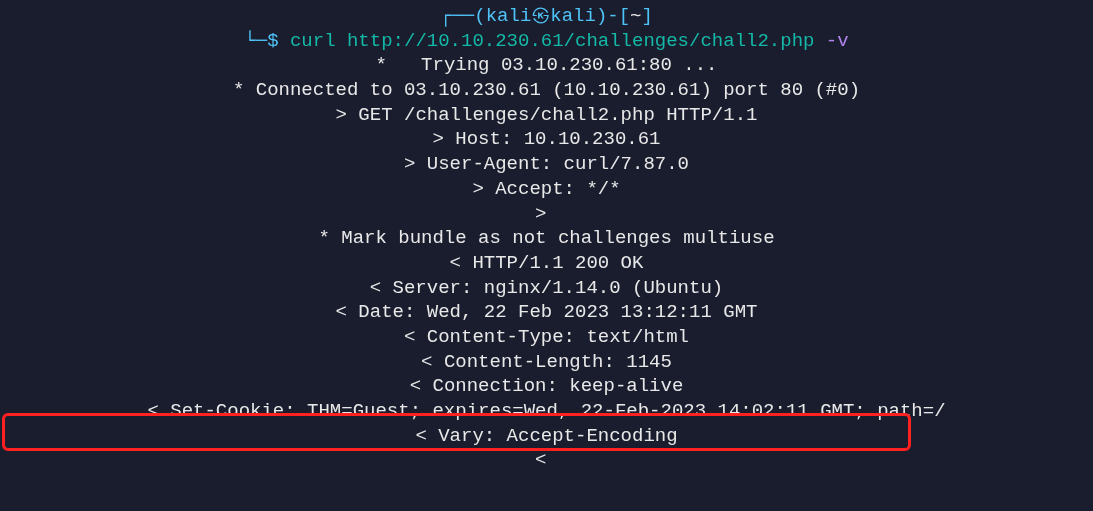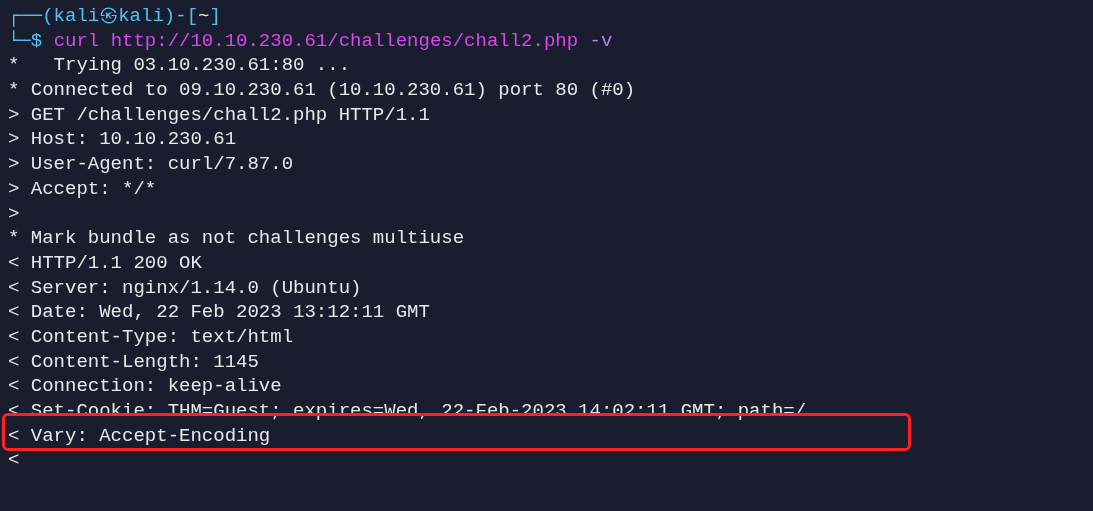--- a/index.html
+++ b/index.html
@@ -1,18 +1,19 @@
 <!DOCTYPE html>
 <html><head>
   <meta charset="utf-8">
   <style>
     * {
       margin: 0;
       padding: 0;
       box-sizing: border-box;
+      text-align: center;
     }
     body {
       width: 1093px;
       height: 511px;
       background-color: #1a1d2e;
       font-family: 'Consolas', 'Monaco', 'Courier New', monospace;
       font-size: 19px;
       line-height: 1.3;
       color: #e8e8e8;
       padding: 4px 8px;
@@ -24,39 +25,39 @@
     }
     .prompt-line {
       white-space: pre;
     }
     .paren { color: #4FC3F7; }
     .user { color: #4FC3F7; }
     .host { color: #4FC3F7; }
     .bracket { color: #4FC3F7; }
     .tilde { color: #e8e8e8; }
     .dollar { color: #4FC3F7; }
-    .cmd { color: #d946ef; }
+    .cmd { color: #14b8a6; }
     .flag { color: #b084eb; }
     .skull { color: #4FC3F7; }
     .highlight-box {
       position: absolute;
       border: 3px solid #ff2020;
       border-radius: 6px;
       pointer-events: none;
     }
   </style>
 </head>
 <body>
 
 <div class="prompt-line"><span class="paren">┌──(</span><span class="user">kali</span><span class="skull">㉿</span><span class="host">kali</span><span class="paren">)-[</span><span class="tilde">~</span><span class="bracket">]</span></div>
 
 <div class="prompt-line"><span class="paren">└─</span><span class="dollar">$</span> <span class="cmd">curl</span> <span class="cmd">http://10.10.230.61/challenges/chall2.php</span> <span class="flag">-v</span></div>
 
 <div class="line">*   Trying 03.10.230.61:80 ...</div>
-<div class="line">* Connected to 09.10.230.61 (10.10.230.61) port 80 (#0)</div>
+<div class="line">* Connected to 03.10.230.61 (10.10.230.61) port 80 (#0)</div>
 <div class="line">&gt; GET /challenges/chall2.php HTTP/1.1</div>
 <div class="line">&gt; Host: 10.10.230.61</div>
 <div class="line">&gt; User-Agent: curl/7.87.0</div>
 <div class="line">&gt; Accept: */*</div>
 <div class="line">&gt; </div>
 <div class="line">* Mark bundle as not challenges multiuse</div>
 <div class="line">&lt; HTTP/1.1 200 OK</div>
 <div class="line">&lt; Server: nginx/1.14.0 (Ubuntu)</div>
 <div class="line">&lt; Date: Wed, 22 Feb 2023 13:12:11 GMT</div>
 <div class="line">&lt; Content-Type: text/html</div>

